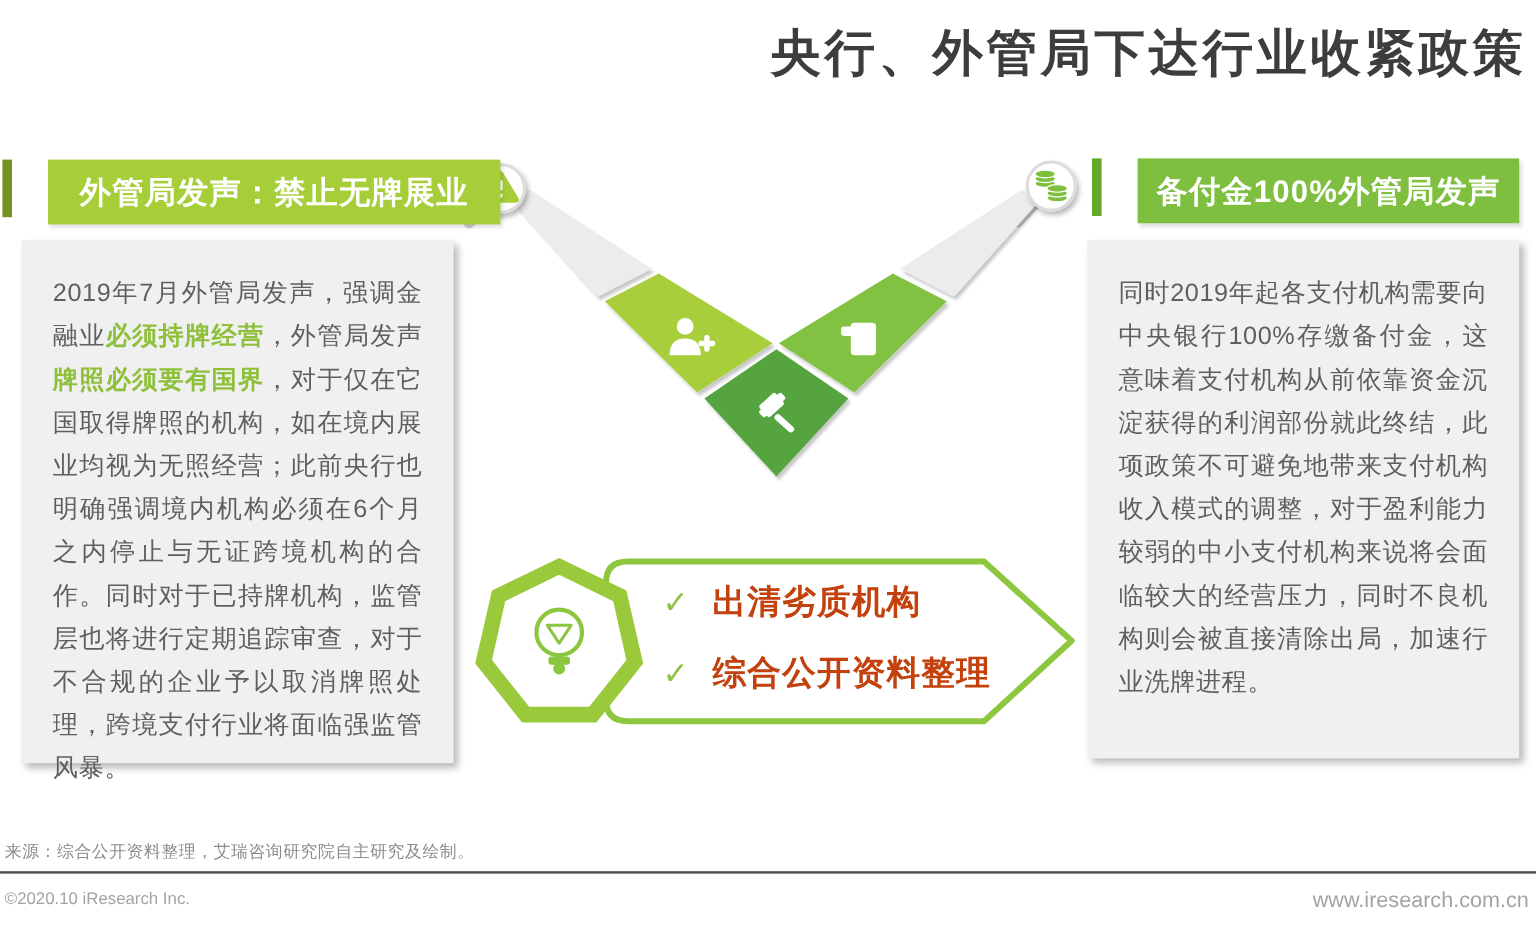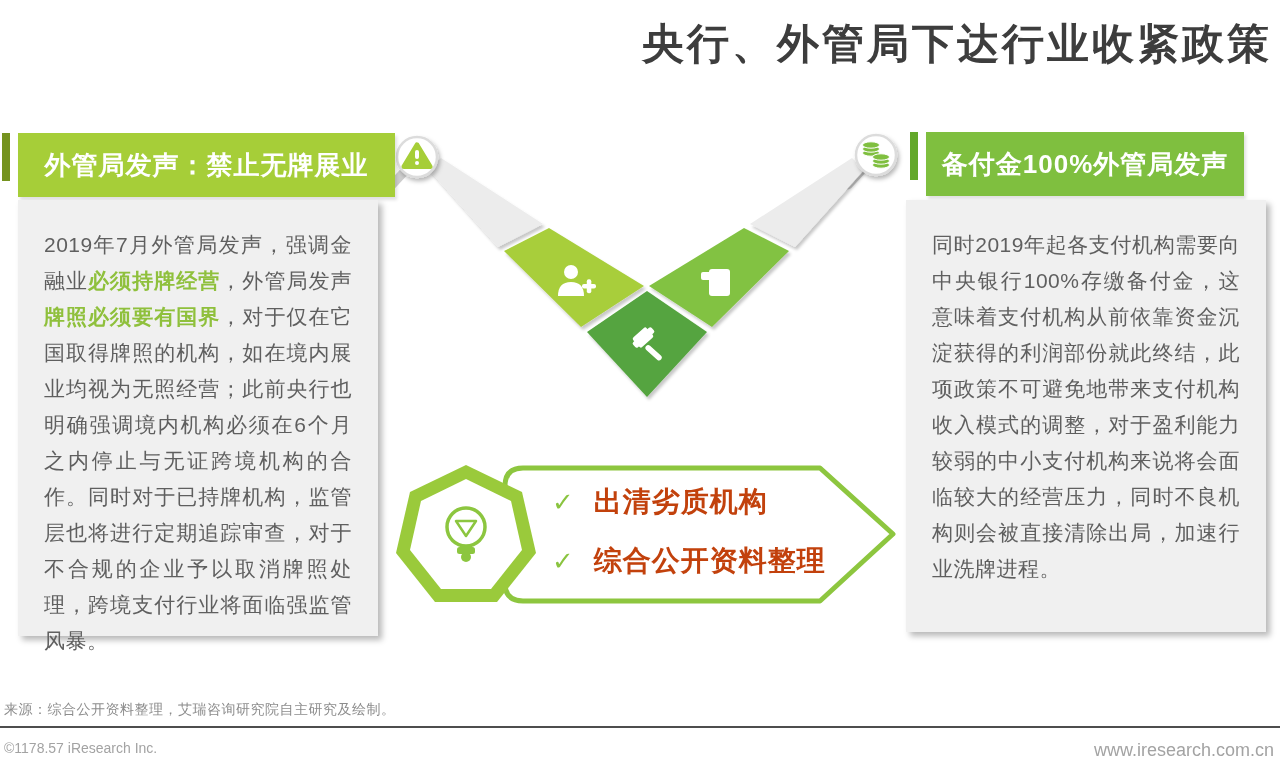--- a/index.html
+++ b/index.html
@@ -6,23 +6,23 @@
   .page{position:relative;width:1280px;height:774px;background:#ffffff;overflow:hidden;
         font-family:"Liberation Sans","DejaVu Sans",sans-serif;}
   .abs{position:absolute;}
   
   .title{top:16px;left:0;width:1272px;text-align:right;font-size:42px;font-weight:800;
          color:#3d3d3d;letter-spacing:3px;z-index:2;}
   
   .accent{width:8px;height:48px;z-index:2;}
   .accent-left{left:2px;top:133px;background:#75931f;}
   .accent-right{left:910px;top:132px;background:#63a82a;}
-  .bar{height:64px;display:flex;align-items:center;justify-content:center;
+  .bar{height:54px;display:flex;align-items:center;justify-content:center;
        color:#fff;font-weight:800;font-size:26px;letter-spacing:1px;z-index:2;
-       box-shadow:2px 3px 3px rgba(0,0,0,0.12);}
+       box-shadow:2px 3px 3px rgba(0,0,0,0.12);margin-left:22px;}
   .bar-left{left:18px;top:133px;width:377px;background:#a6ce38;}
   .bar-right{left:926px;top:132px;width:318px;background:#7fbf3f;}
   
   .block{background:#f0f0f0;box-shadow:4px 4px 6px rgba(0,0,0,0.28);z-index:2;
          color:#5f5f5f;font-size:21px;line-height:36px;letter-spacing:0.5px;
          box-sizing:border-box;padding:27px 26px 0 26px;text-align:justify;}
   .block-left{left:18px;top:200px;width:360px;height:436px;}
   .block-right{left:906px;top:200px;width:360px;height:432px;}
   .hl{color:#8fc03c;font-weight:800;margin-top:36px;}
   
@@ -140,16 +140,16 @@
         <span class="lbl">出清劣质机构</span>
       </div>
       <div class="callout-line">
         <span class="check">✓</span>
         <span class="lbl">综合公开资料整理</span>
       </div>
     </div>
 
   <div class="abs source">来源：综合公开资料整理，艾瑞咨询研究院自主研究及绘制。</div>
   <div class="abs rule"></div>
-  <div class="abs copyright">©1178.57 iResearch Inc.</div>
+  <div class="abs copyright">©2020.10 iResearch Inc.</div>
   <div class="abs website">www.iresearch.com.cn</div>
 
 </div>
 
 </body></html>

